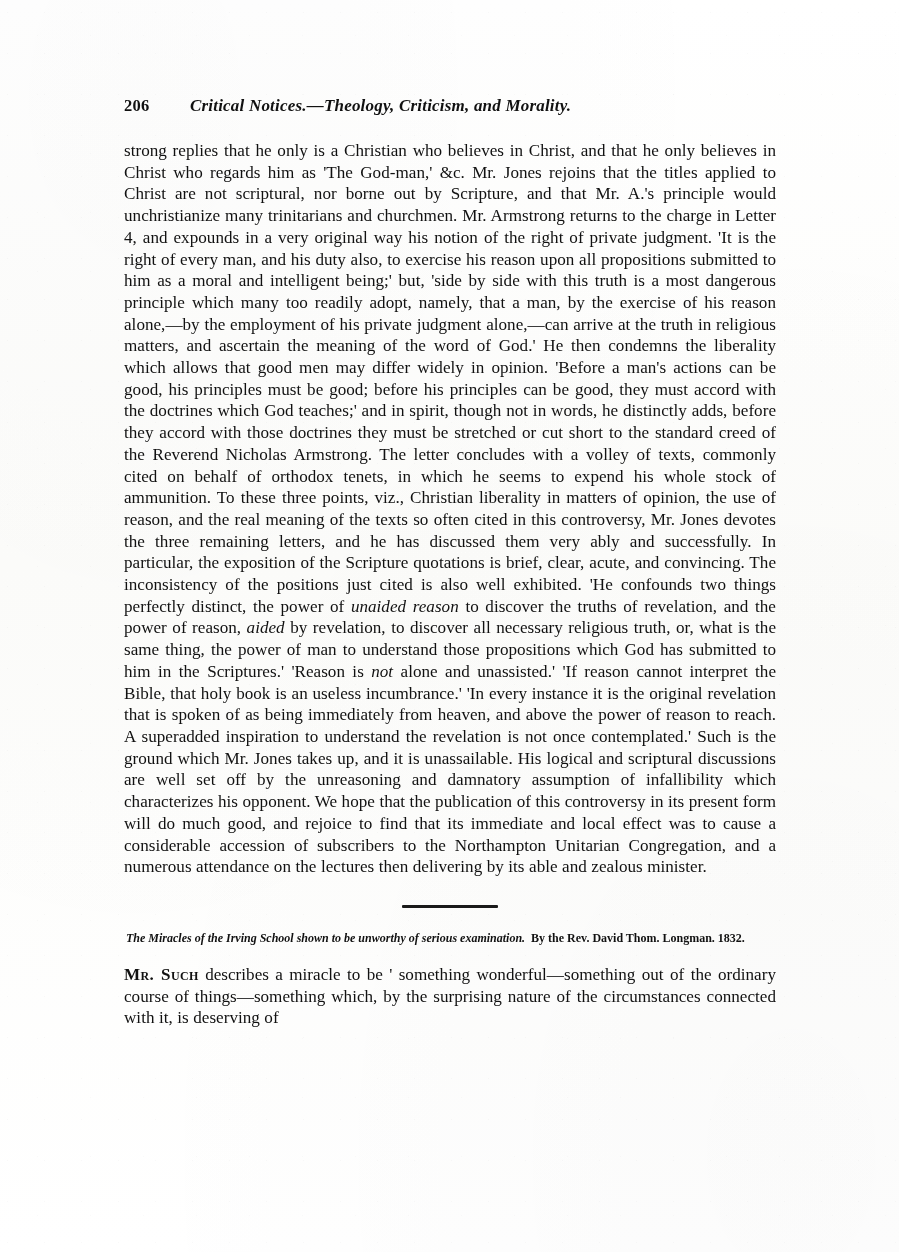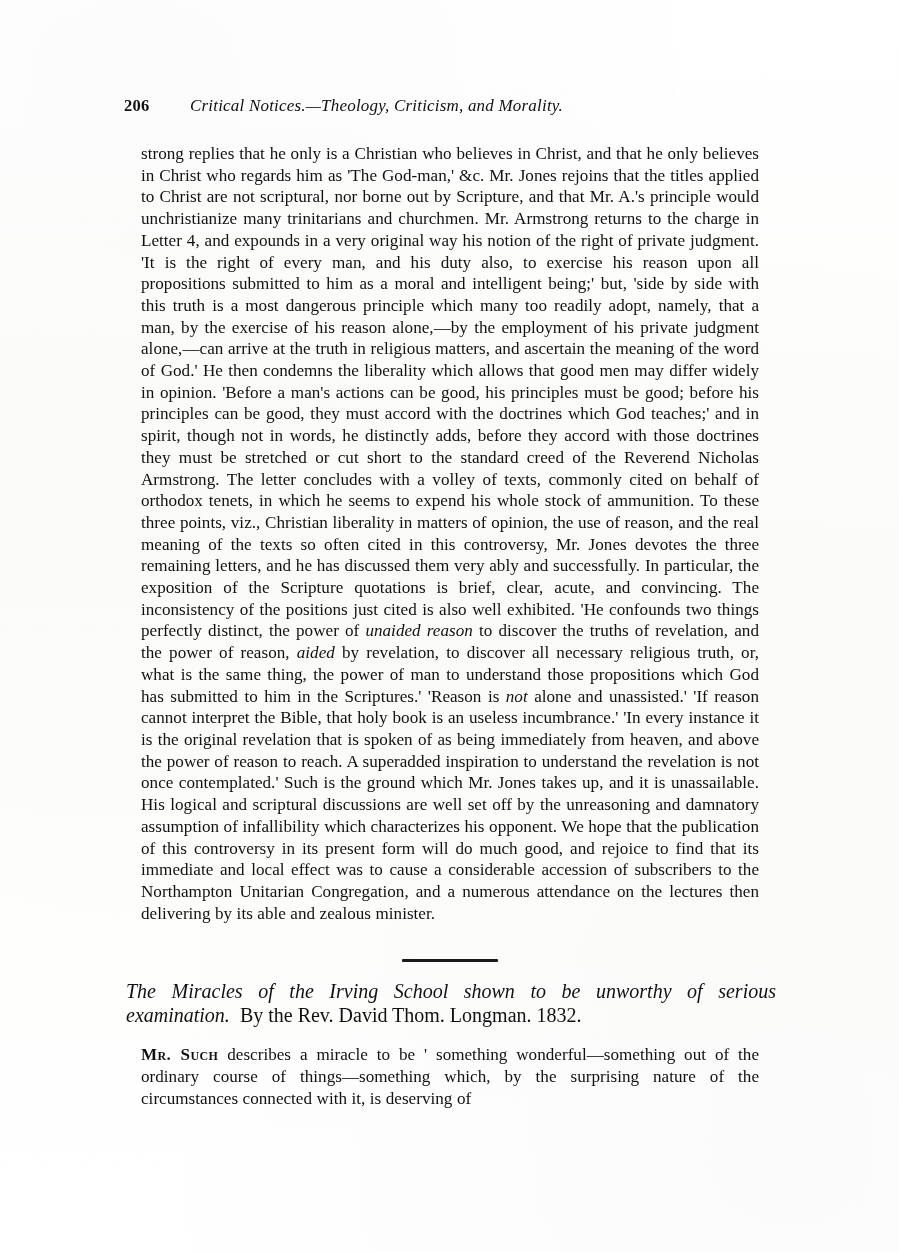--- a/index.html
+++ b/index.html
@@ -42,26 +42,26 @@
   }
   .folio {
     font-weight: bold;
     font-size: 16.5px;
     letter-spacing: 0.3px;
     width: 66px;
     flex: none;
   }
   .head-title {
     font-style: italic;
-    font-weight: normal;
+    font-weight: bold;
     font-size: 17px;
     letter-spacing: 0.2px;
   }
   p.body {
-    margin: 17px;
+    margin: 0;
     font-size: 17.1px;
     line-height: 21.7px;
     text-align: justify;
     text-align-last: left;
     letter-spacing: 0.02px;
     word-spacing: 0.2px;
     hyphens: none;
   }
   .it { font-style: italic; }
   .smallcaps {
@@ -77,26 +77,27 @@
     margin-top: 10px;
   }
   .rule {
     width: 96px;
     height: 3px;
     background: #1a1a1a;
     border-radius: 1px;
   }
   .article-title {
     margin: 0 0 14px 0;
-    font-size: 20px;
+    font-size: 12px;
     line-height: 24px;
     font-style: italic;
     text-align: justify;
     text-indent: 0;
     padding-left: 2px;
+    font-weight: bold;
   }
   .article-title .roman {
     font-style: normal;
   }
   
   .speckle {
     position: absolute;
     inset: 0;
     pointer-events: none;
     opacity: 0.5;

